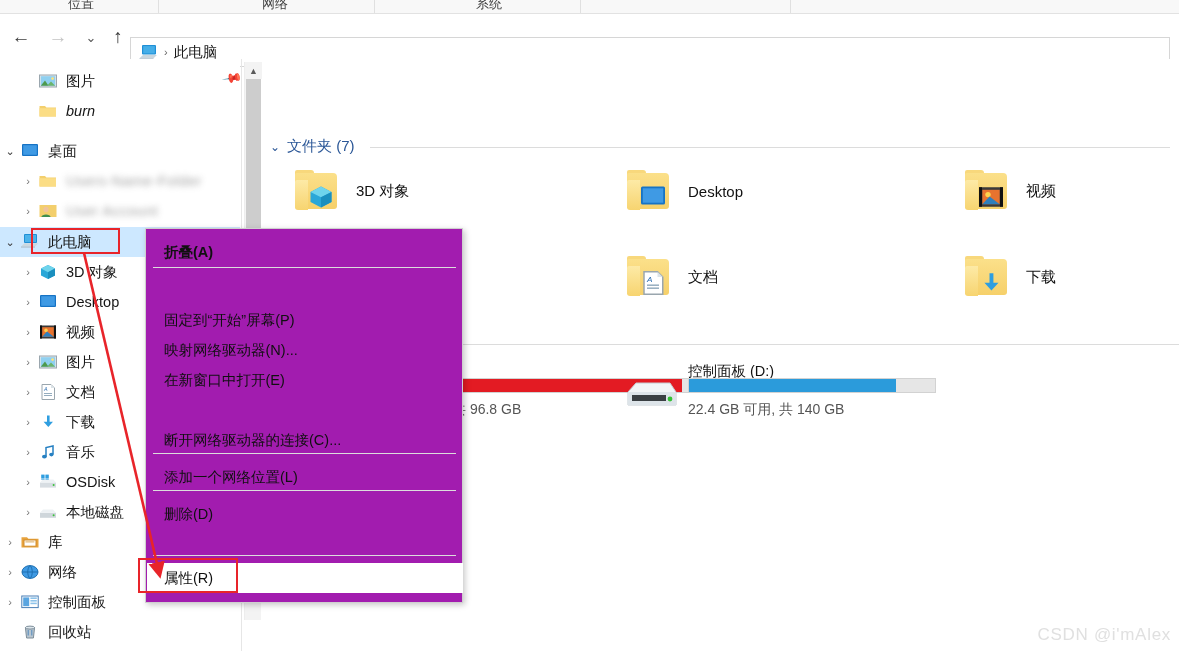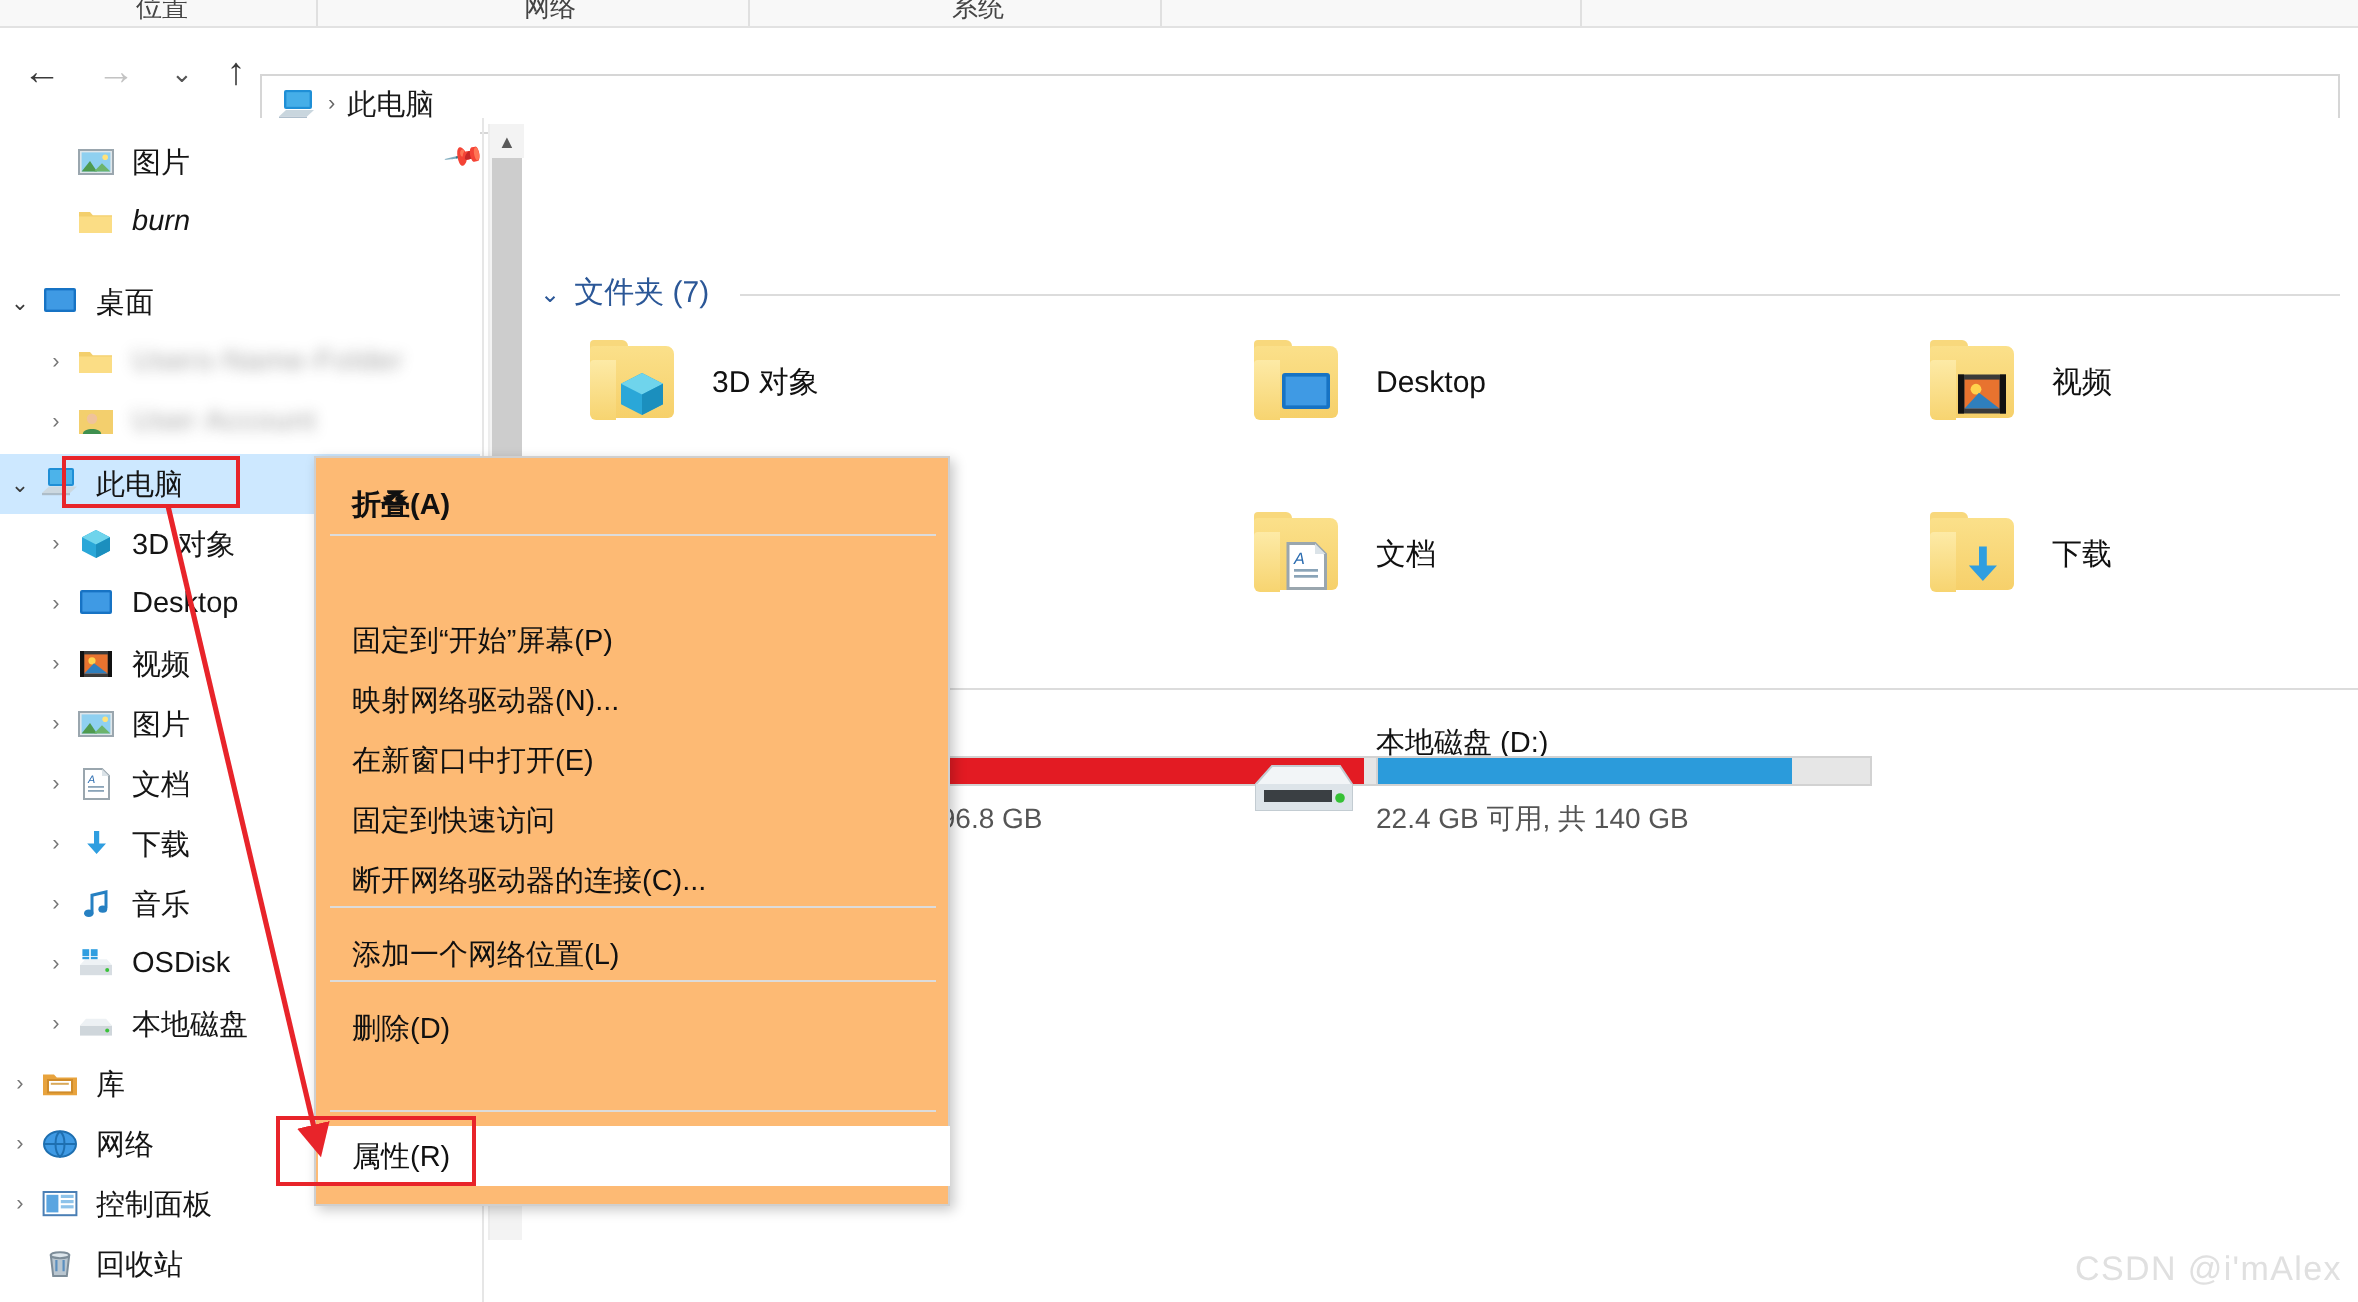--- a/index.html
+++ b/index.html
@@ -201,25 +201,24 @@
     border: 1px solid #d2d2d2;
   }
   .bar-fill { position: absolute; left: 0; top: 0; height: 13px; }
   .drive-sub { position: absolute; font-size: 14px; color: #555; white-space: nowrap; }
 
   
   .ctx-menu {
     position: absolute;
     left: 145px; top: 228px;
     width: 318px; height: 375px;
-    background: #fdba74;
+    background: #a21caf;
     border: 1px solid #cfcfcf;
     box-shadow: 2px 2px 6px rgba(0,0,0,.22);
     z-index: 40;
-    margin-left: 12px;
   }
   .ctx-item {
     position: absolute;
     left: 1px; width: 316px; height: 30px;
     display: flex; align-items: center;
     padding-left: 17px;
     font-size: 14.5px;
     color: #101010;
     white-space: nowrap;
   }
@@ -583,39 +582,38 @@
           </div>
           <div class="drive-sub" style="left: 190px; top: 342px;">共 96.8 GB</div>
         </div>
         <div class="drive-tile">
           <span style="position: absolute; left: 360px; top: 313px; width: 56px; height: 42px;"><svg width="56" height="42" viewBox="0 0 56 42">
               <path d="M6 20 L14 11 H48 L54 20 V33 H6 Z" fill="#f2f5f7" stroke="#c3ccd2"></path>
               <path d="M6 20 H54 V33 H6 Z" fill="#dde4e9"></path>
               <rect x="10" y="23" width="34" height="6" fill="#3a3f43"></rect>
               <circle cx="48" cy="27" r="2.4" fill="#35c135"></circle>
             </svg></span>
-          <div class="drive-name" style="position: absolute; left: 426px; top: 303px;">本地磁盘 (D:)</div>
+          <div class="drive-name" style="position: absolute; left: 426px; top: 303px;">控制面板 (D:)</div>
           <div class="bar-outer" style="left: 426px; top: 319px;">
             <div class="bar-fill" style="width: 84%; background: rgb(43, 155, 219);"></div>
           </div>
           <div class="drive-sub" style="left: 426px; top: 342px;">22.4 GB 可用, 共 140 GB</div>
         </div>
       </div>
   </div>
 
   <div class="ctx-menu" id="ctxmenu">
       <div class="ctx-div" style="top: 38px;"></div>
       <div class="ctx-div" style="top: 224px;"></div>
       <div class="ctx-div" style="top: 261px;"></div>
       <div class="ctx-div" style="top: 326px;"></div>
       <div class="ctx-item bold" style="top: 8px;">折叠(A)</div>
       <div class="ctx-item" style="top: 76px;">固定到“开始”屏幕(P)</div>
       <div class="ctx-item" style="top: 106px;">映射网络驱动器(N)...</div>
       <div class="ctx-item" style="top: 136px;">在新窗口中打开(E)</div>
-      <div class="ctx-item" style="top: 166px;">固定到快速访问</div>
       <div class="ctx-item" style="top: 196px;">断开网络驱动器的连接(C)...</div>
       <div class="ctx-item" style="top: 233px; text-align: center;">添加一个网络位置(L)</div>
       <div class="ctx-item" style="top: 270px;">删除(D)</div>
       <div class="ctx-item" style="top: 334px; background: rgb(255, 255, 255);">属性(R)</div>
     </div>
 
   <div class="ann-box" style="left:31px; top:228px; width:89px; height:26px;"></div>
   <div class="ann-box" style="left:138px; top:558px; width:100px; height:35px;"></div>
 
   <svg class="ann-arrow">

